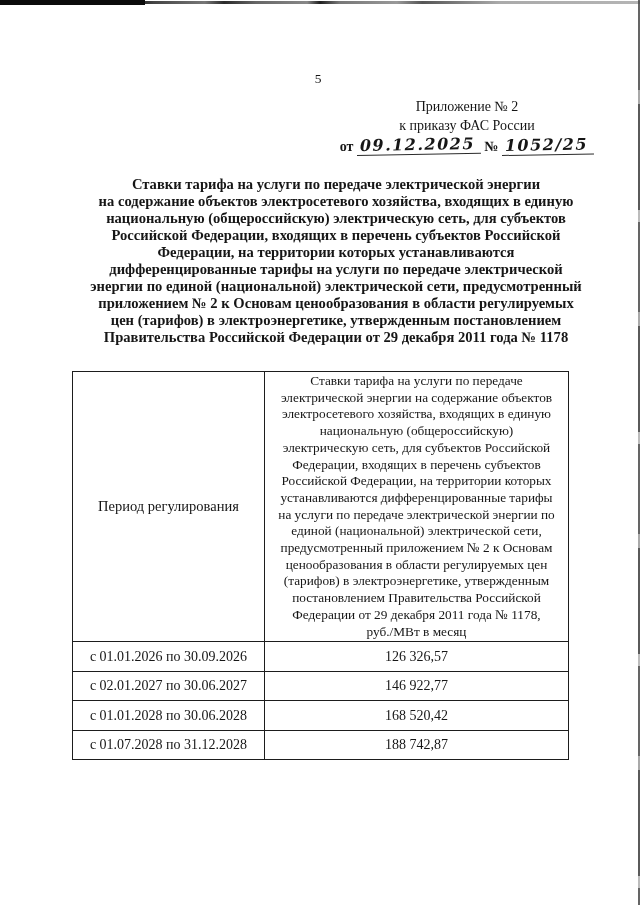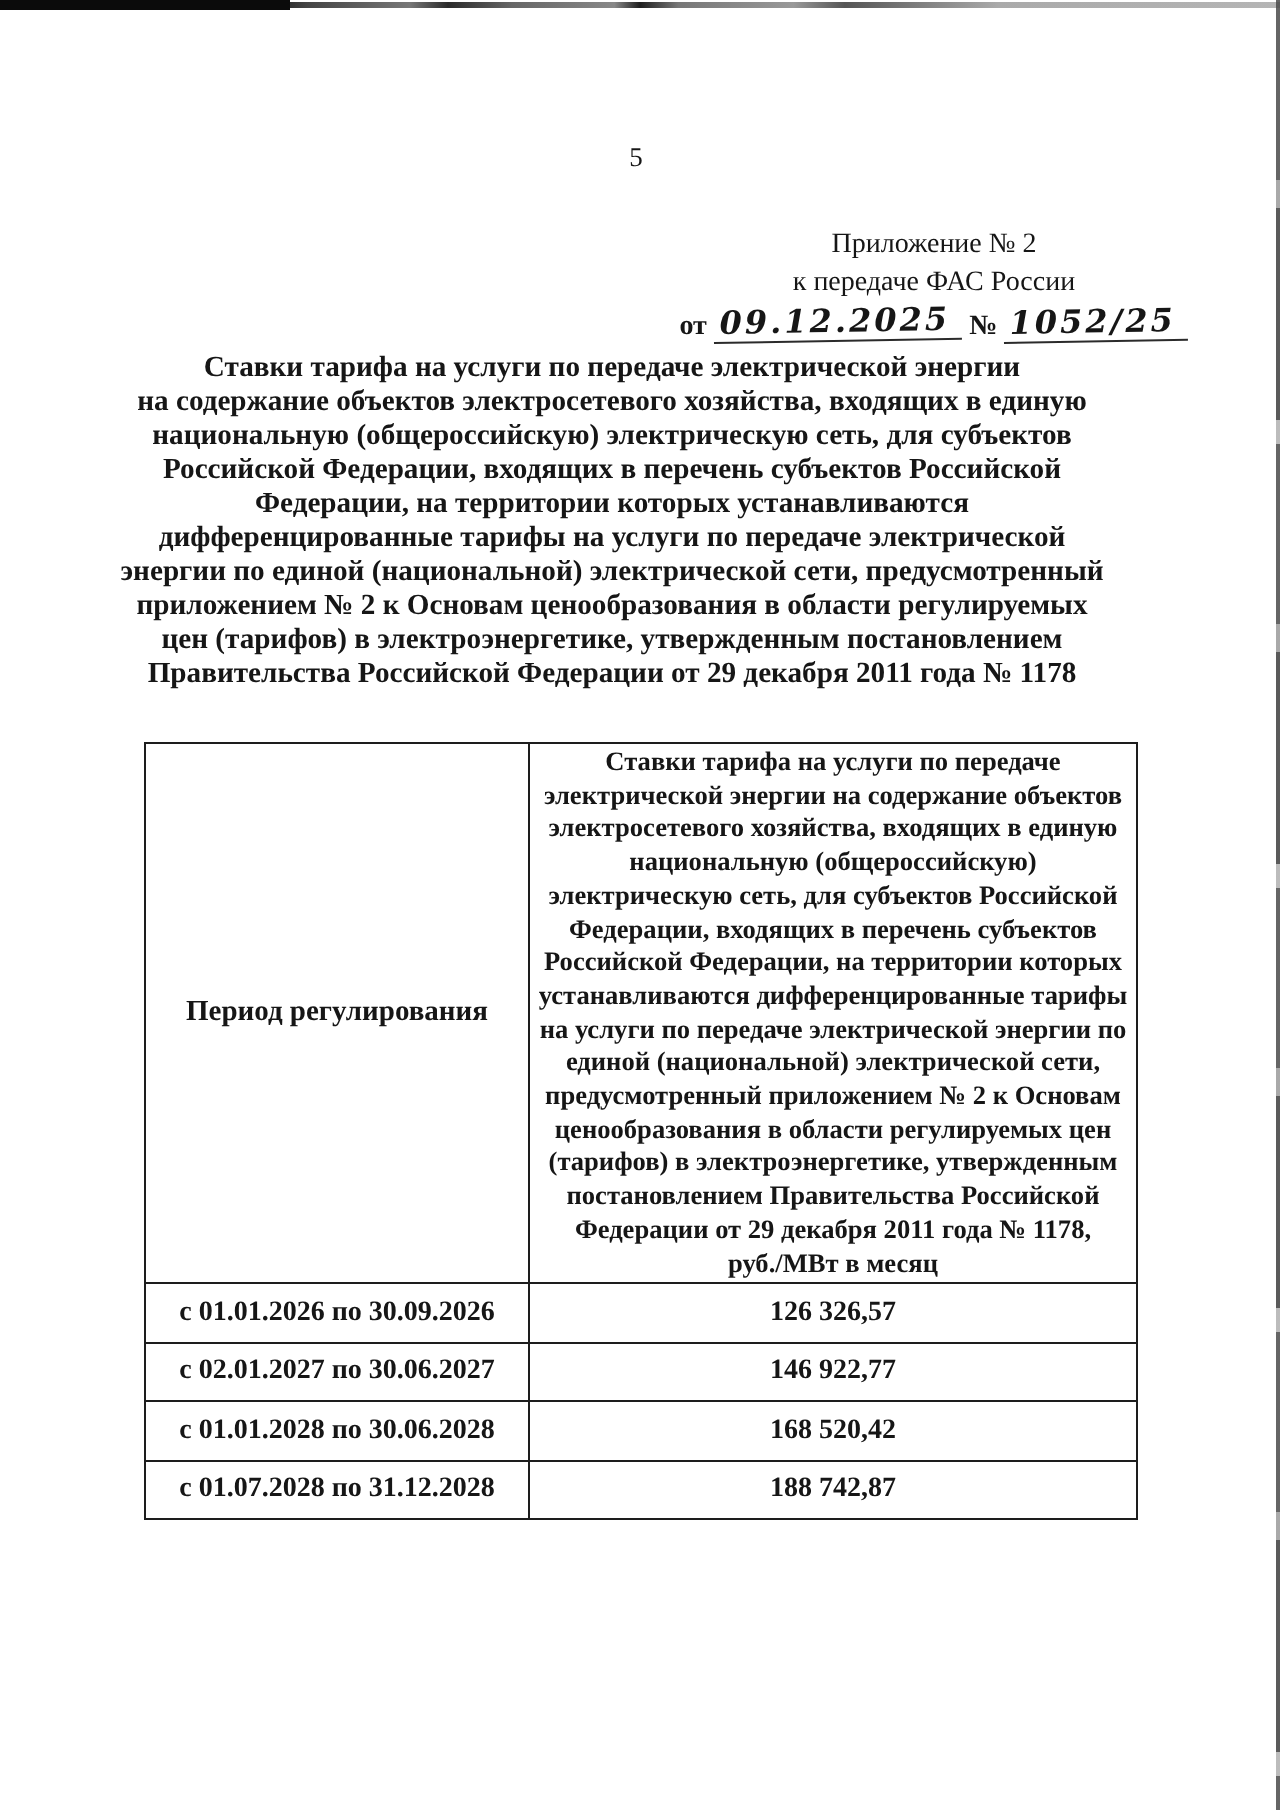--- a/index.html
+++ b/index.html
@@ -30,52 +30,52 @@
       #4a4a4a 0 90px, #9a9a9a 90px 104px, #3d3d3d 104px 210px, #b0b0b0 210px 222px);
     opacity: .85;
   }
 
   .page-number {
     position: absolute; top: 71px; left: 0; width: 636px;
     text-align: center; font-size: 13.5px;
   }
 
   .appendix {
-    position: absolute; top: 113px; left: 338px; width: 258px;
+    position: absolute; top: 97px; left: 338px; width: 258px;
     text-align: center; font-size: 14px; line-height: 19px;
   }
   .appendix .date-line { white-space: nowrap; margin-top: 1px; font-weight: bold; }
   .hand {
     font-family: "DejaVu Serif", serif;
     font-style: italic;
     font-size: 16px;
     letter-spacing: 1.5px;
     display: inline-block;
     padding: 0 6px 0 3px;
     border-bottom: 1.6px solid #2b2b2b;
     transform: rotate(-1deg);
     transform-origin: left bottom;
   }
 
   .doc-title {
-    position: absolute; top: 176px; left: 42px; width: 528px;
+    position: absolute; top: 176px; left: 72px; width: 528px;
     text-align: center; font-weight: bold;
     font-size: 14.6px; line-height: 17px;
     white-space: pre-line;
   }
 
   table.tariff-table {
     position: absolute; top: 371px; left: 72px;
     width: 496px;
     border-collapse: collapse;
     table-layout: fixed;
   }
   .tariff-table th, .tariff-table td {
     border: 1.8px solid #1d1d1d;
-    font-weight: bold;
+    font-weight: normal;
     vertical-align: middle;
     text-align: center;
   }
   .tariff-table col.period-col { width: 192px; }
   .tariff-table col.rate-col  { width: 304px; }
   th.period-header { font-size: 14.5px; margin-left: 30px; }
   th.rate-header {
     font-size: 13.3px; line-height: 16.7px;
     height: 268px;
     padding: 1px 4px;
@@ -93,21 +93,21 @@
 <div class="page">
 
   <div class="scan-top-line"></div>
   <div class="scan-top-blob"></div>
   <div class="scan-right-line"></div>
 
   <div class="page-number">5</div>
 
   <div class="appendix">
     <div>Приложение № 2</div>
-    <div>к передаче ФАС России</div>
+    <div>к приказу ФАС России</div>
     <div class="date-line"><span>от</span>
       <span class="hand">09.12.2025</span>
       <span>№</span>
       <span class="hand">1052/25</span>
     </div>
   </div>
 
   <div class="doc-title">Ставки тарифа на услуги по передаче электрической энергии
 на содержание объектов электросетевого хозяйства, входящих в единую
 национальную (общероссийскую) электрическую сеть, для субъектов

